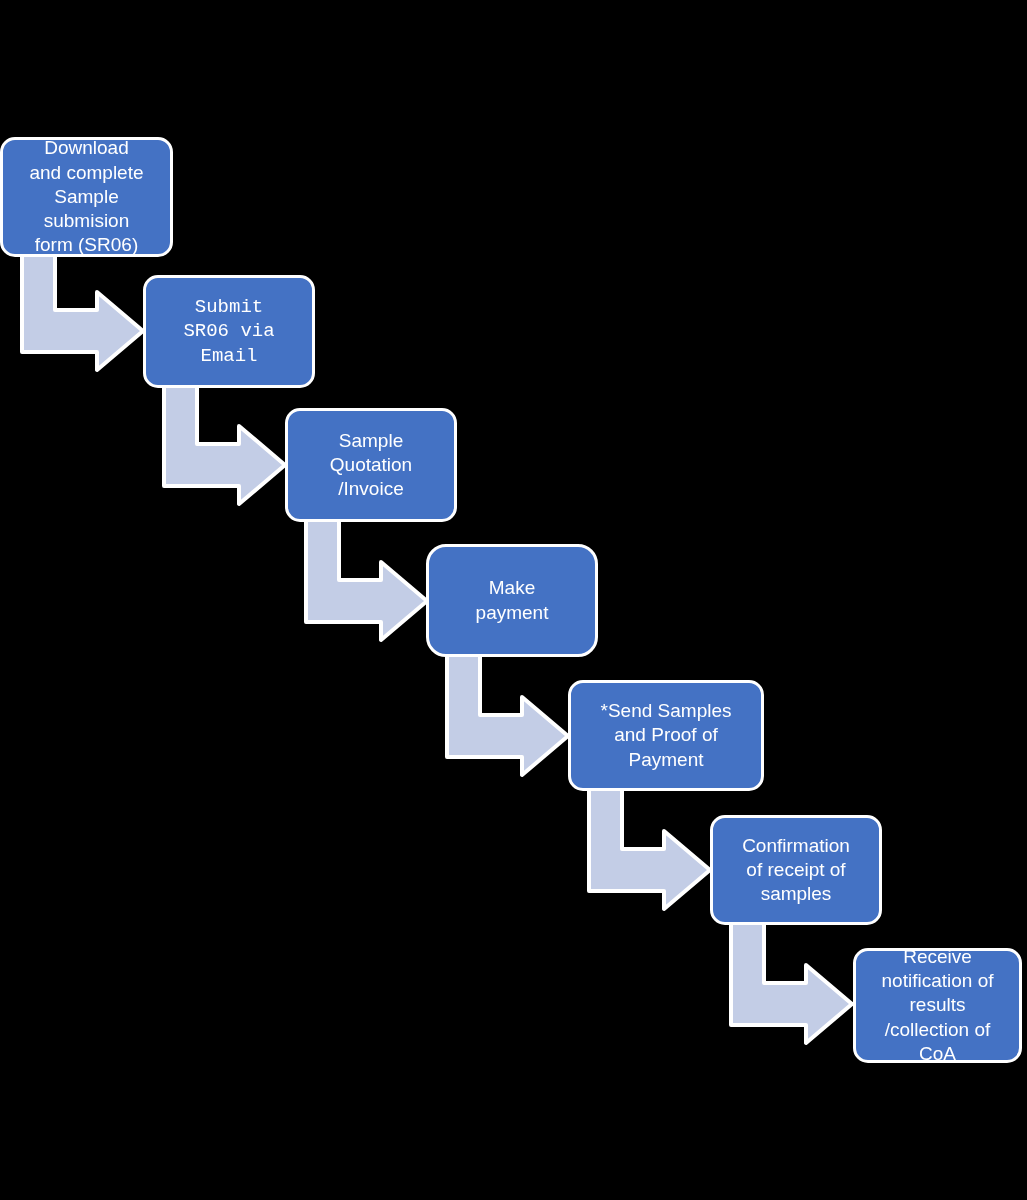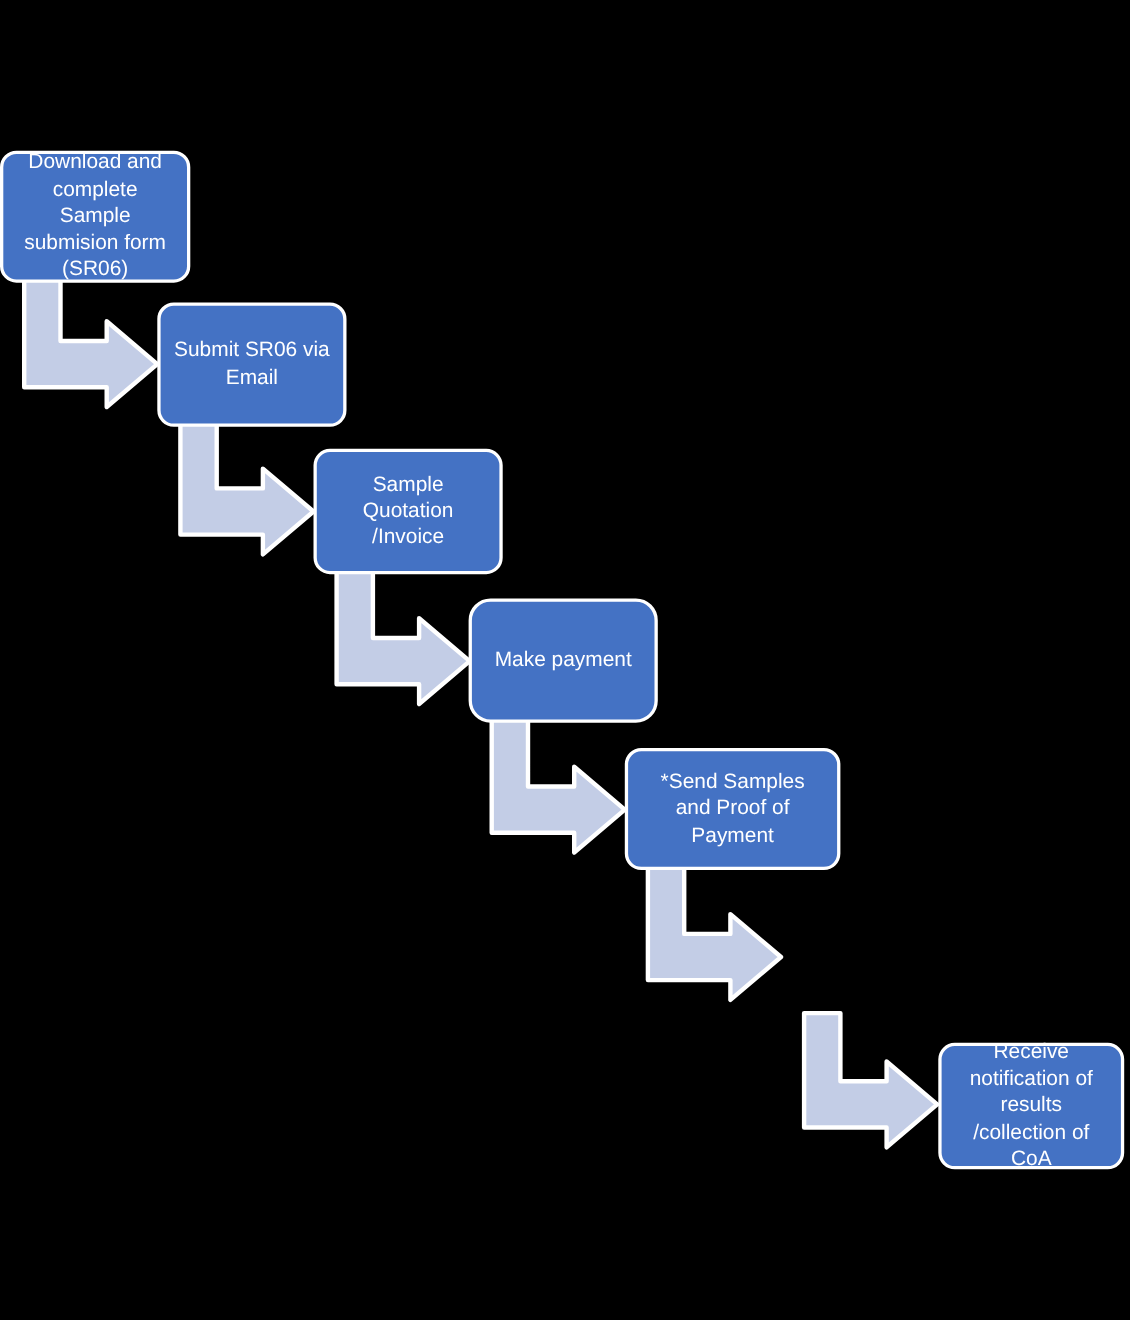--- a/index.html
+++ b/index.html
@@ -35,21 +35,21 @@
     background: #4472C4;
     border: 3px solid #FFFFFF;
     border-radius: 15px;
     display: flex;
     align-items: center;
     justify-content: center;
     text-align: center;
     color: #FFFFFF;
     font-size: 19px;
     line-height: 1.28;
-    padding: 4px 12px;
+    padding: 4px 24px;
     z-index: 5;
   }
   .node-label {
     display: block;
     white-space: pre-line;
   }
 </style>
 </head>
 <body>
 
@@ -82,34 +82,37 @@
 
     <g>
       <path d="M 731 921 L 764 921 L 764 983 L 806 983 L 806 965 L 852 1004 L 806 1043 L 806 1025 L 731 1025 Z" fill="#C3CDE6" stroke="#FFFFFF" stroke-width="4" stroke-linejoin="round"></path>
     </g>
   </svg>
 
   <div class="node" style="left:0px; top:137px; width:173px; height:120px;">
     <span class="node-label">Download and complete Sample submision form (SR06)</span>
   </div>
 
-  <div class="node" style="left:143px; top:275px; width:172px; height:113px;">
+  <div class="node" style="left:143px; top:275px; width:172px; height:113px;font-family:Liberation Mono, monospace;">
     <span class="node-label">Submit SR06 via Email</span>
   </div>
 
   <div class="node" style="left:285px; top:408px; width:172px; height:114px;">
     <span class="node-label">Sample Quotation /Invoice</span>
   </div>
 
   <div class="node" style="left:426px; top:544px; width:172px; height:113px;border-radius:20px;">
     <span class="node-label">Make payment</span>
   </div>
 
   <div class="node" style="left:568px; top:680px; width:196px; height:111px;">
     <span class="node-label">*Send Samples and Proof of Payment</span>
   </div>
 
+  <div class="node" style="left:710px; top:815px; width:172px; height:110px;">
+    <span class="node-label">Confirmation of receipt of samples</span>
+  </div>
 
   <div class="node" style="left:853px; top:948px; width:169px; height:115px;">
     <span class="node-label">Receive notification of results /collection of CoA</span>
   </div>
 
 </div>
 
 </body></html>

